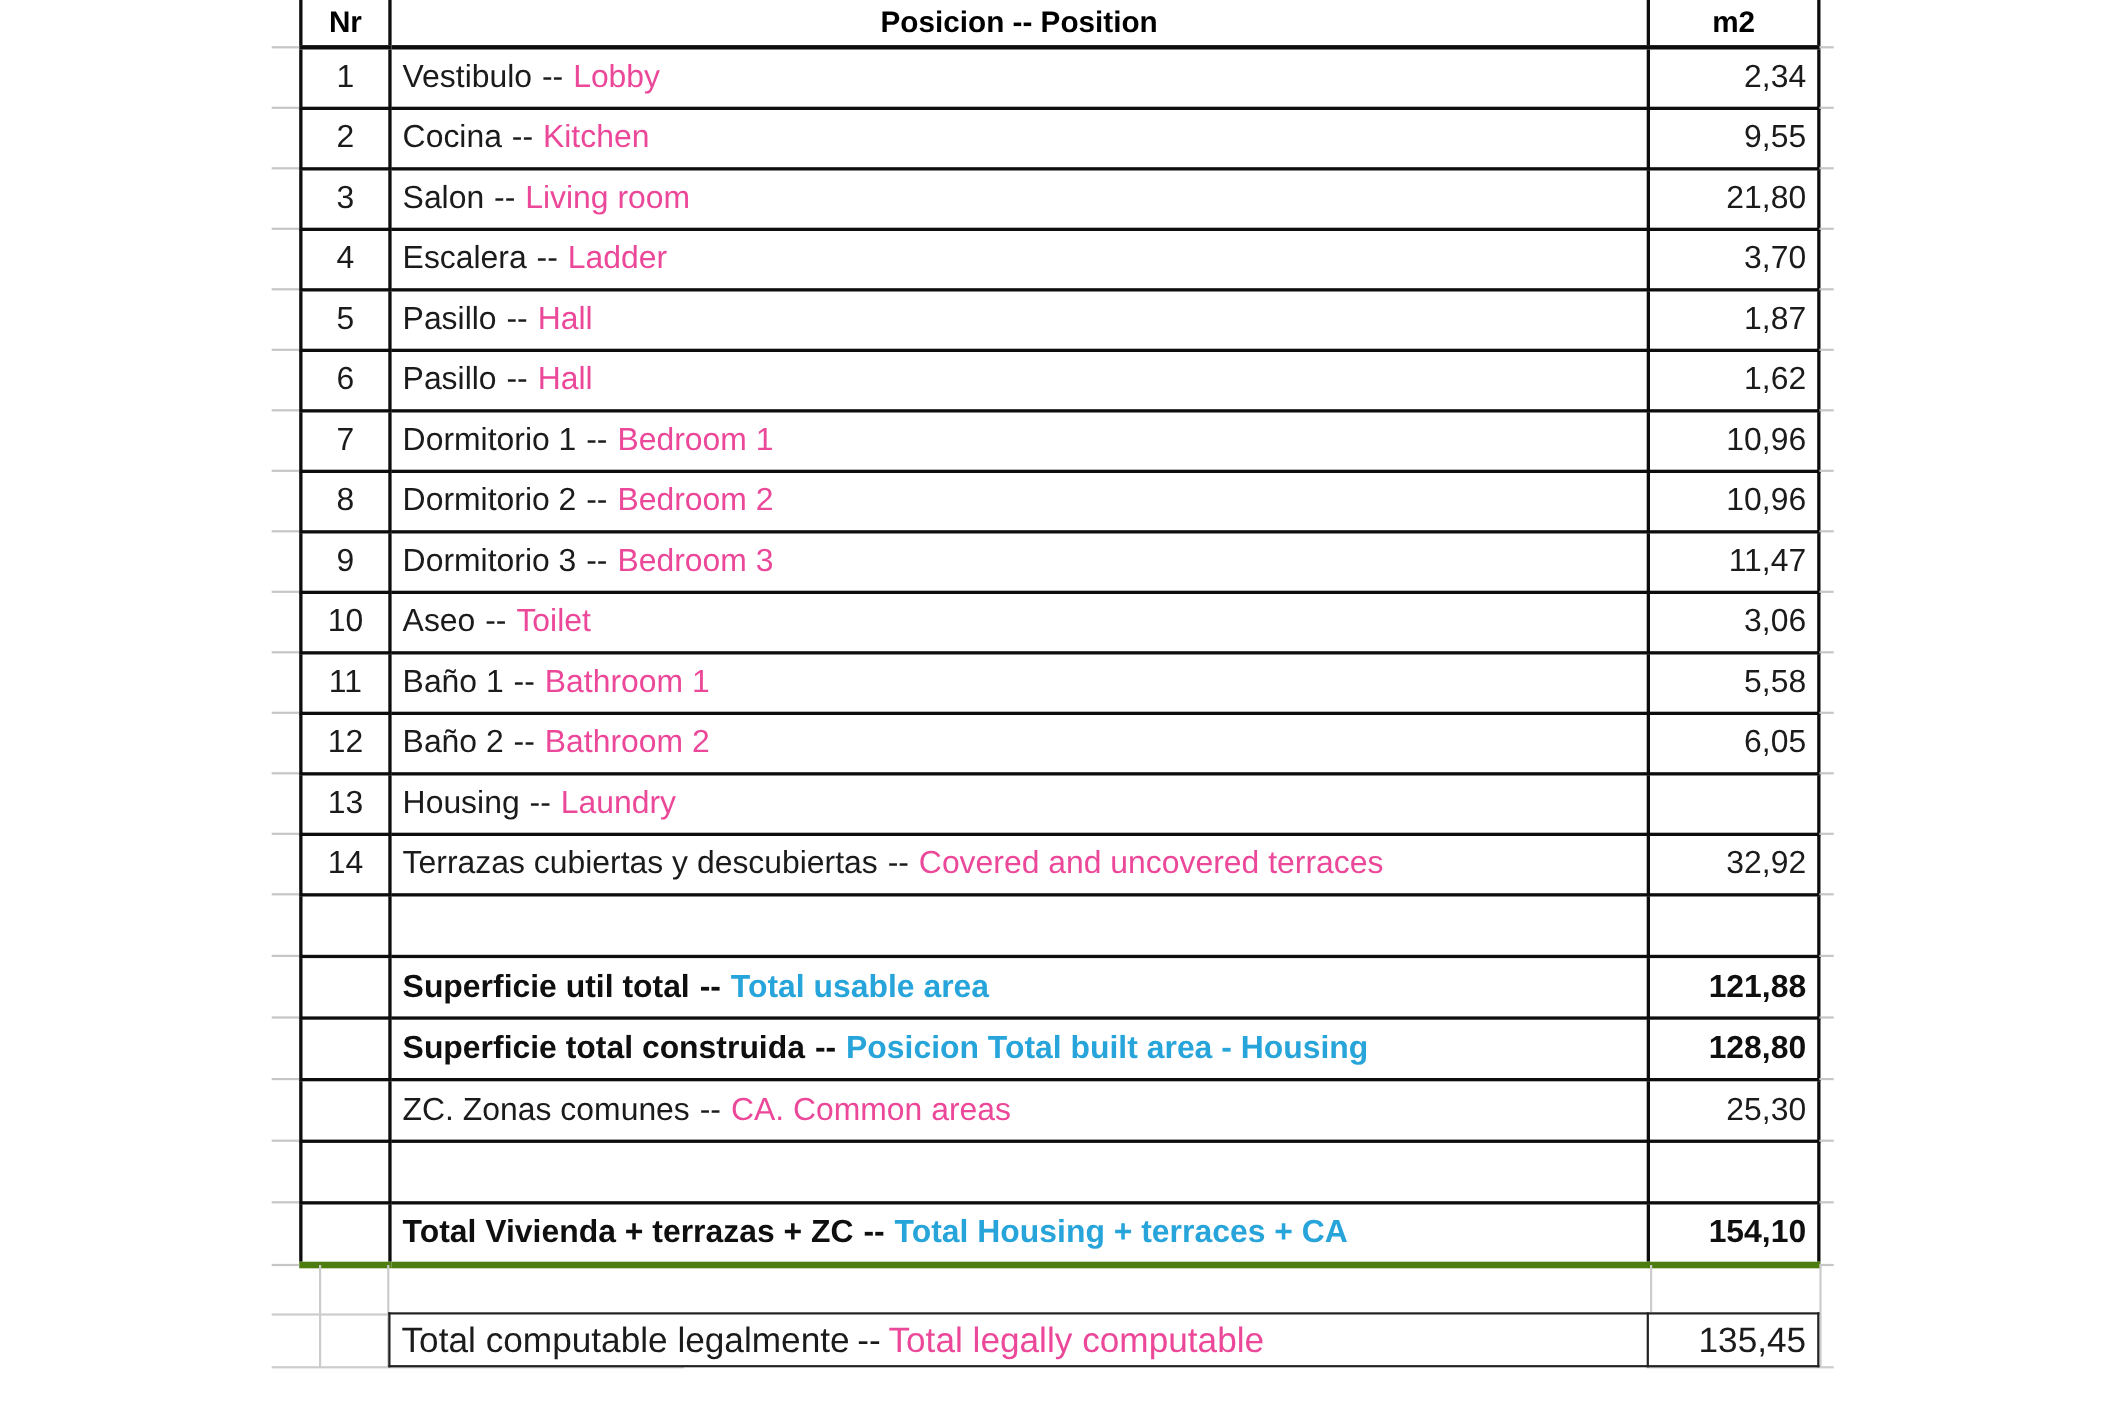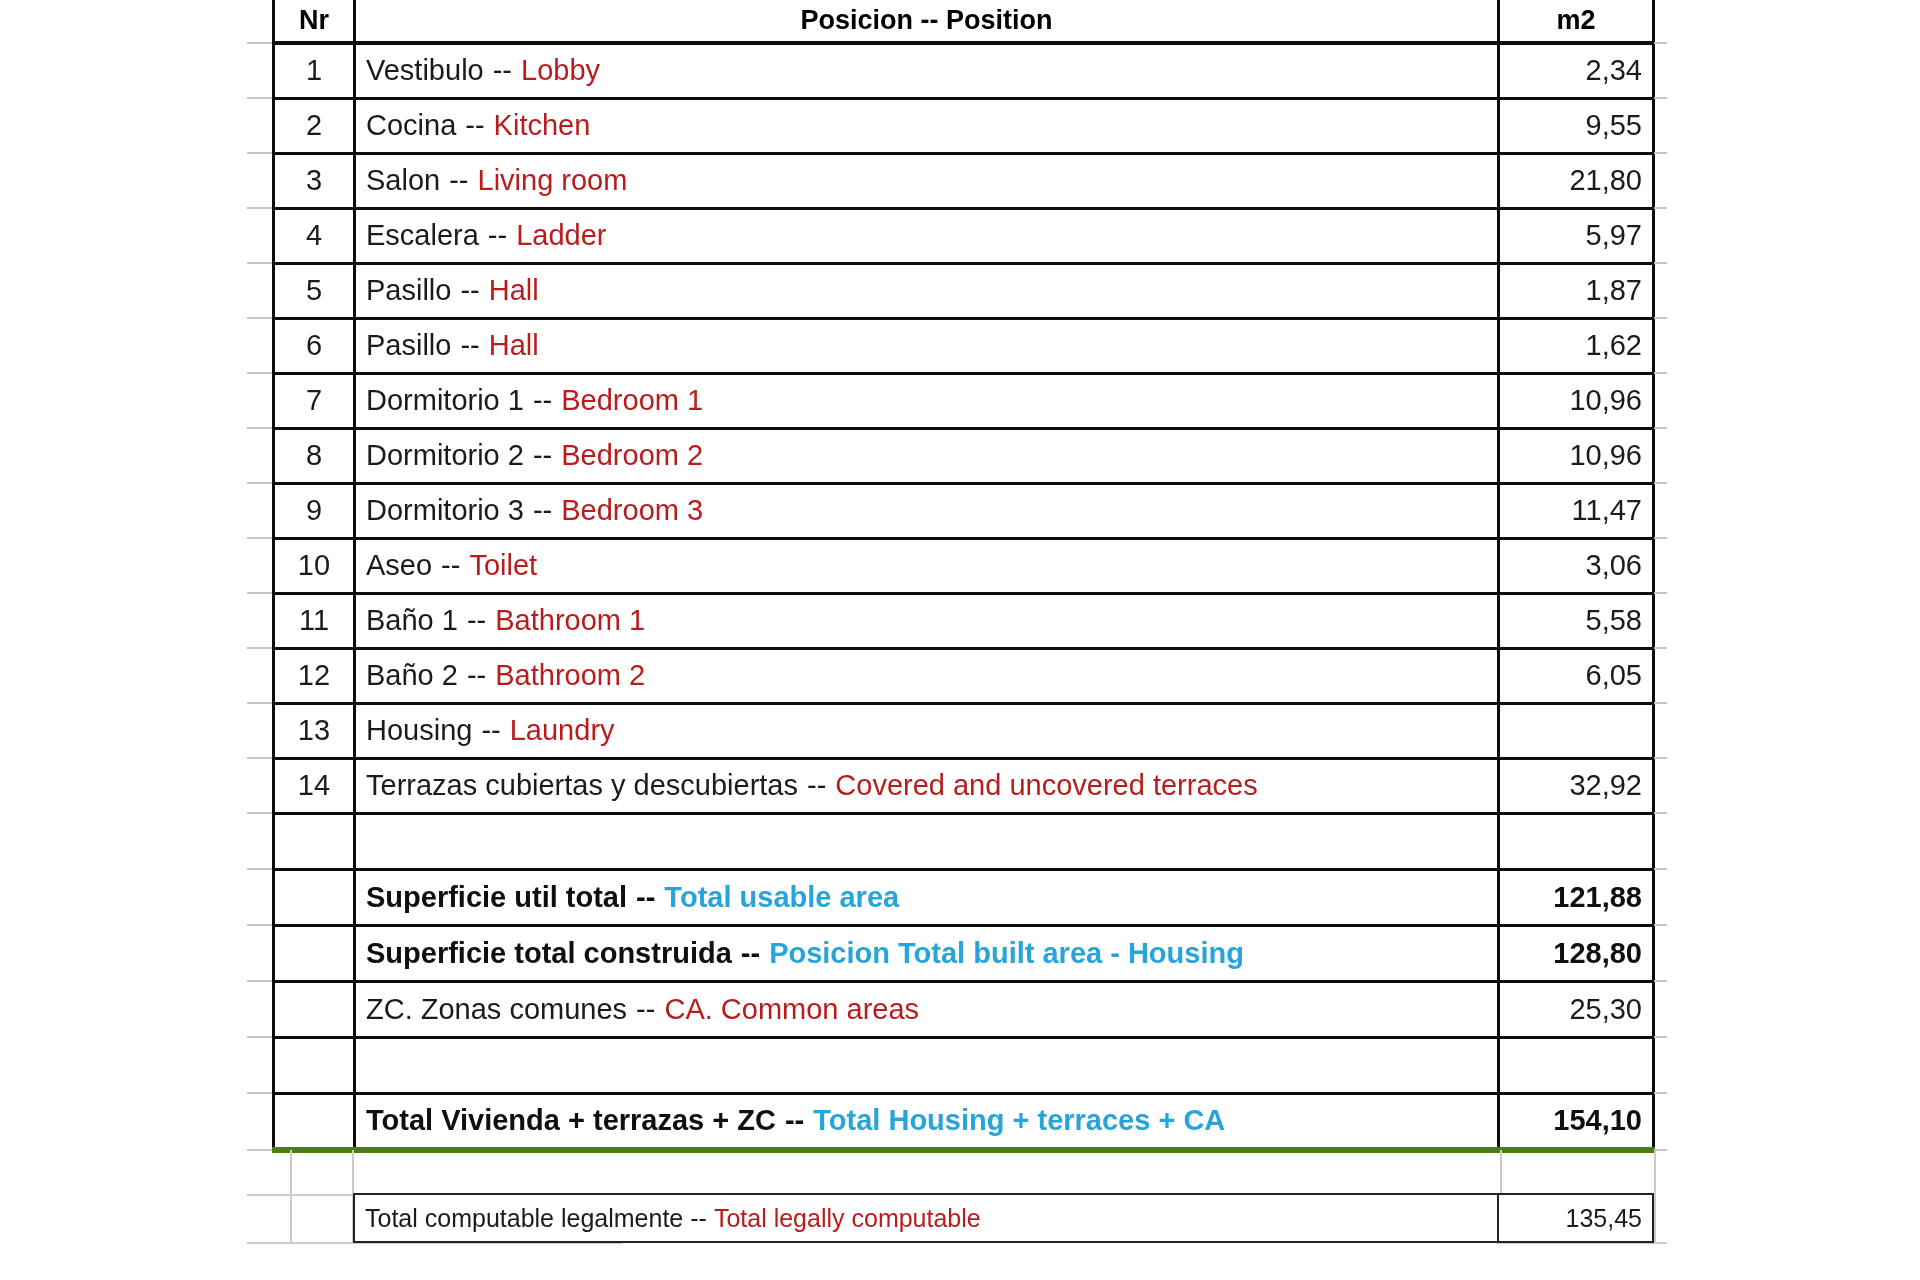--- a/index.html
+++ b/index.html
@@ -44,36 +44,36 @@
   tr.grand-row td{border-bottom:6px solid #4d7c0f;}
   td.nr{text-align:center;}
   td.area{text-align:right;}
   
   td.nr-ghost{
     border-top:2px solid #b5b5b5;
     border-bottom:2px solid #b5b5b5;
   }
   .es,.sep{color:#1b1b1b;}
   .sep{margin:0 9px;}
-  .en{color:#b91c1c;}
+  .en{color:#ec4899;}
   tr.bold td, tr.bold .es, tr.bold .sep{font-weight:700;color:#0f0f0f;}
   tr.bold .en{font-weight:700;color:#27a5da;}
   
   table.footer{
     position:absolute;
     left:81px;top:1193px;
     border-collapse:collapse;
     table-layout:fixed;
     width:1299px;
   }
   table.footer td{
     border:2px solid #222;
     height:46px;
     padding:0 10px;
-    font-size:25px;
+    font-size:32px;
     white-space:nowrap;
     overflow:hidden;
     vertical-align:middle;
     color:#1b1b1b;
   }
   table.footer td.area{text-align:right;}
   table.footer .sep{margin:0 7px;}
   
   .tick{
     position:absolute;
@@ -113,21 +113,21 @@
           <td class="area">9,55</td>
         </tr>
         <tr class="data-row">
           <td class="nr">3</td>
           <td class="pos"><span class="es">Salon</span><span class="sep">--</span><span class="en">Living room</span></td>
           <td class="area">21,80</td>
         </tr>
         <tr class="data-row">
           <td class="nr">4</td>
           <td class="pos"><span class="es">Escalera</span><span class="sep">--</span><span class="en">Ladder</span></td>
-          <td class="area">5,97</td>
+          <td class="area">3,70</td>
         </tr>
         <tr class="data-row">
           <td class="nr">5</td>
           <td class="pos"><span class="es">Pasillo</span><span class="sep">--</span><span class="en">Hall</span></td>
           <td class="area">1,87</td>
         </tr>
         <tr class="data-row">
           <td class="nr">6</td>
           <td class="pos"><span class="es">Pasillo</span><span class="sep">--</span><span class="en">Hall</span></td>
           <td class="area">1,62</td>

